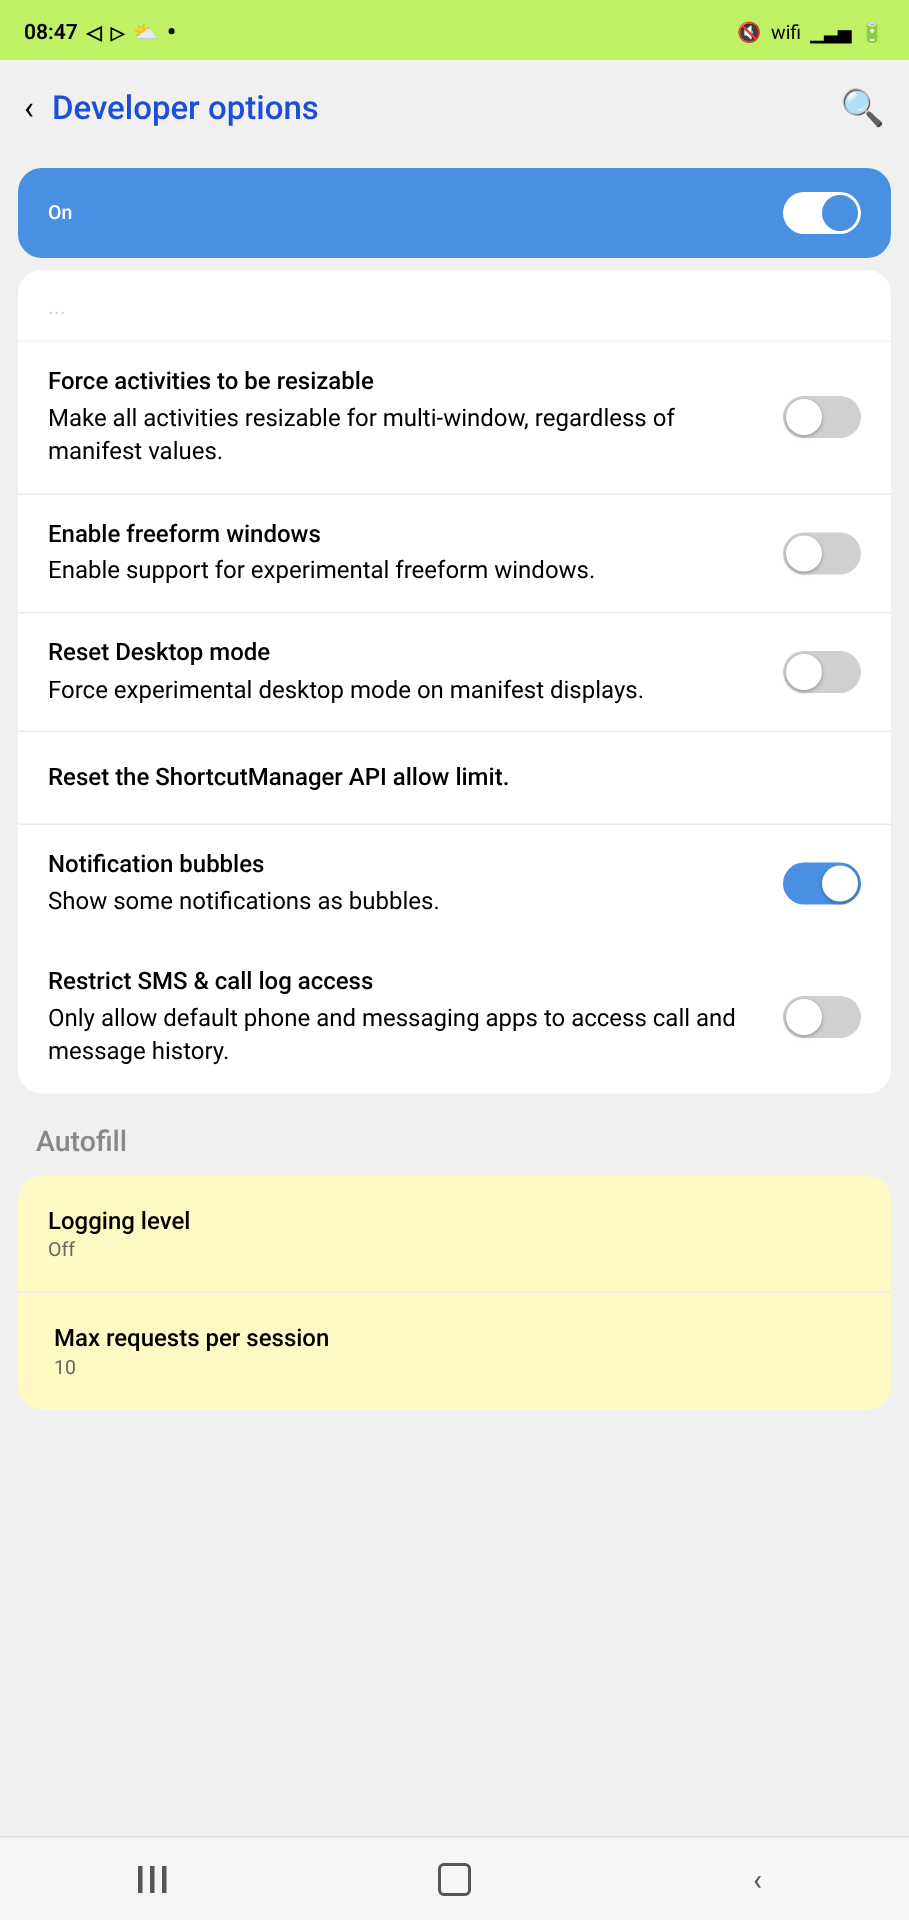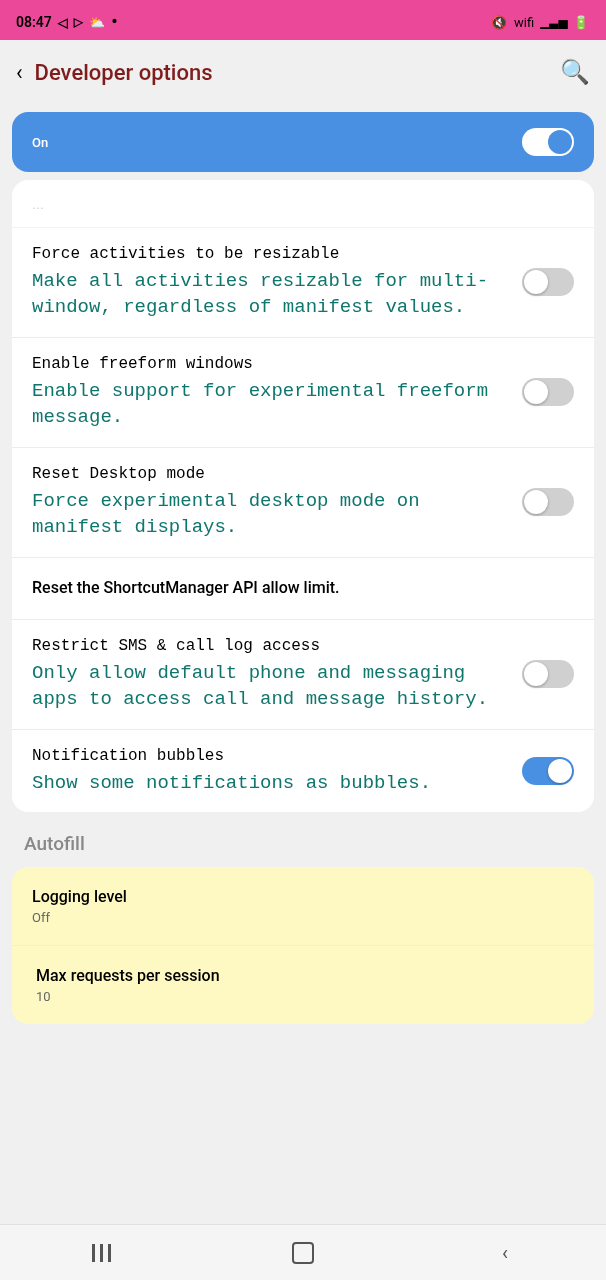--- a/index.html
+++ b/index.html
@@ -12,21 +12,21 @@
       position: relative;
       overflow-x: hidden;
     }
 
     
     .status-bar {
       display: flex;
       align-items: center;
       justify-content: space-between;
       padding: 8px 16px 4px 16px;
-      background: #ec4899;
+      background: #bef264;
       height: 40px;
     }
     .status-left {
       display: flex;
       align-items: center;
       gap: 6px;
       font-size: 14px;
       font-weight: 600;
     }
     .status-right {
@@ -50,21 +50,21 @@
       gap: 12px;
     }
     .back-icon {
       font-size: 22px;
       color: #000;
       cursor: pointer;
     }
     .header-title {
       font-size: 22px;
       font-weight: 500;
-      color: #7f1d1d;
+      color: #1d4ed8;
     }
     .search-icon {
       font-size: 22px;
       color: #000;
     }
 
     
     .on-banner {
       background: #4a90e2;
       border-radius: 16px;
@@ -124,38 +124,37 @@
       color: #000;
     }
 
     
     .setting-item {
       display: flex;
       align-items: center;
       justify-content: space-between;
       padding: 16px 20px;
       border-bottom: 1px solid #ececec;
-      font-family: Liberation Mono, monospace;
     }
     .setting-item:last-child {
       border-bottom: none;
     }
     .setting-content {
       flex: 1;
       padding-right: 12px;
     }
     .setting-title {
       font-size: 16px;
       font-weight: 500;
       color: #000;
       line-height: 1.3;
     }
     .setting-desc {
-      font-size: 19px;
-      color: #0f766e;
+      font-size: 16px;
+      color: #000000;
       margin-top: 3px;
       line-height: 1.4;
     }
 
     
     .toggle-grey {
       width: 52px;
       height: 28px;
       border-radius: 14px;
       background: #d0d0d0;
@@ -310,57 +309,57 @@
       <div class="setting-desc">Make all activities resizable for multi-window, regardless of manifest values.</div>
     </div>
     <div class="toggle-grey">
       <div class="knob"></div>
     </div>
   </div>
 
   <div class="setting-item">
     <div class="setting-content">
       <div class="setting-title">Enable freeform windows</div>
-      <div class="setting-desc">Enable support for experimental freeform message.</div>
+      <div class="setting-desc">Enable support for experimental freeform windows.</div>
     </div>
     <div class="toggle-grey">
       <div class="knob"></div>
     </div>
   </div>
 
   <div class="setting-item">
     <div class="setting-content">
       <div class="setting-title">Reset Desktop mode</div>
       <div class="setting-desc">Force experimental desktop mode on manifest displays.</div>
     </div>
     <div class="toggle-grey">
       <div class="knob"></div>
     </div>
   </div>
 
   <div class="setting-item-plain">
     <div class="setting-title">Reset the ShortcutManager API allow limit.</div>
   </div>
 
+  <div class="setting-item" style="border-bottom:none;">
+    <div class="setting-content">
+      <div class="setting-title">Notification bubbles</div>
+      <div class="setting-desc">Show some notifications as bubbles.</div>
+    </div>
+    <div class="toggle-blue">
+      <div class="knob"></div>
+    </div>
+  </div>
+
   <div class="setting-item">
     <div class="setting-content">
       <div class="setting-title">Restrict SMS &amp; call log access</div>
       <div class="setting-desc">Only allow default phone and messaging apps to access call and message history.</div>
     </div>
     <div class="toggle-grey">
-      <div class="knob"></div>
-    </div>
-  </div>
-
-  <div class="setting-item" style="border-bottom:none;">
-    <div class="setting-content">
-      <div class="setting-title">Notification bubbles</div>
-      <div class="setting-desc">Show some notifications as bubbles.</div>
-    </div>
-    <div class="toggle-blue">
       <div class="knob"></div>
     </div>
   </div>
 
 </div>
 
 <div class="section-label">Autofill</div>
 
 <div class="settings-card-2">
 

